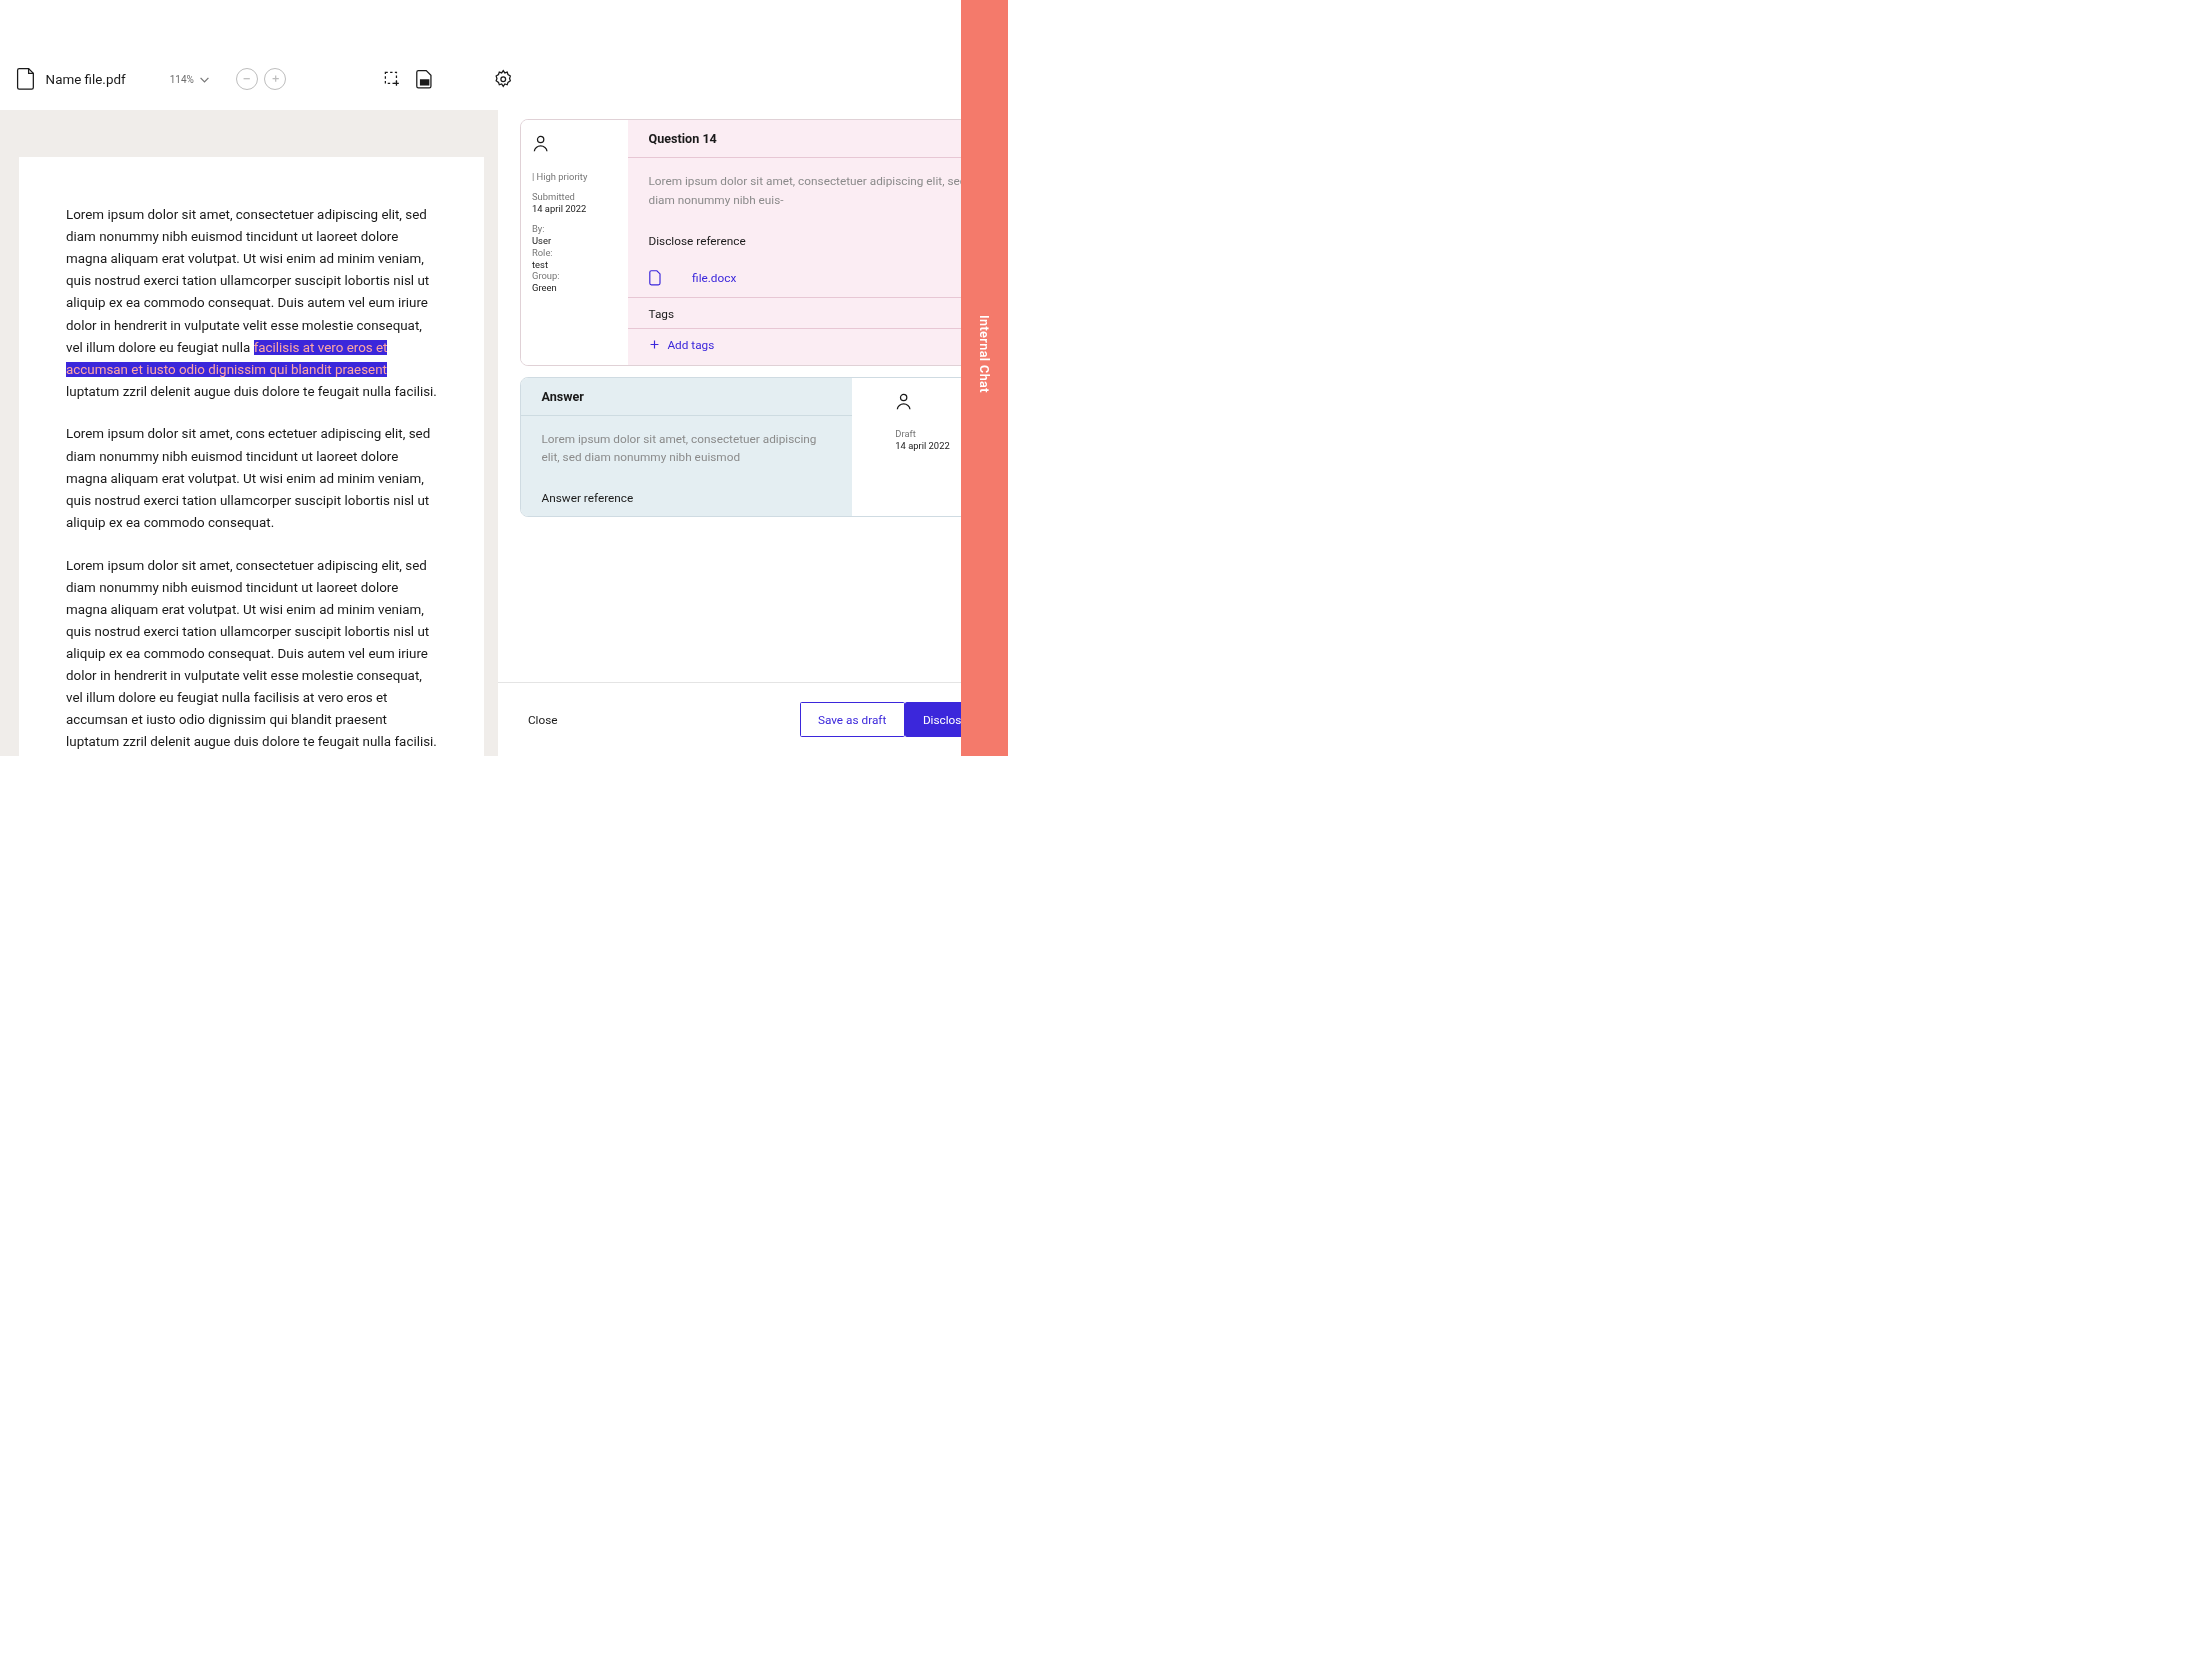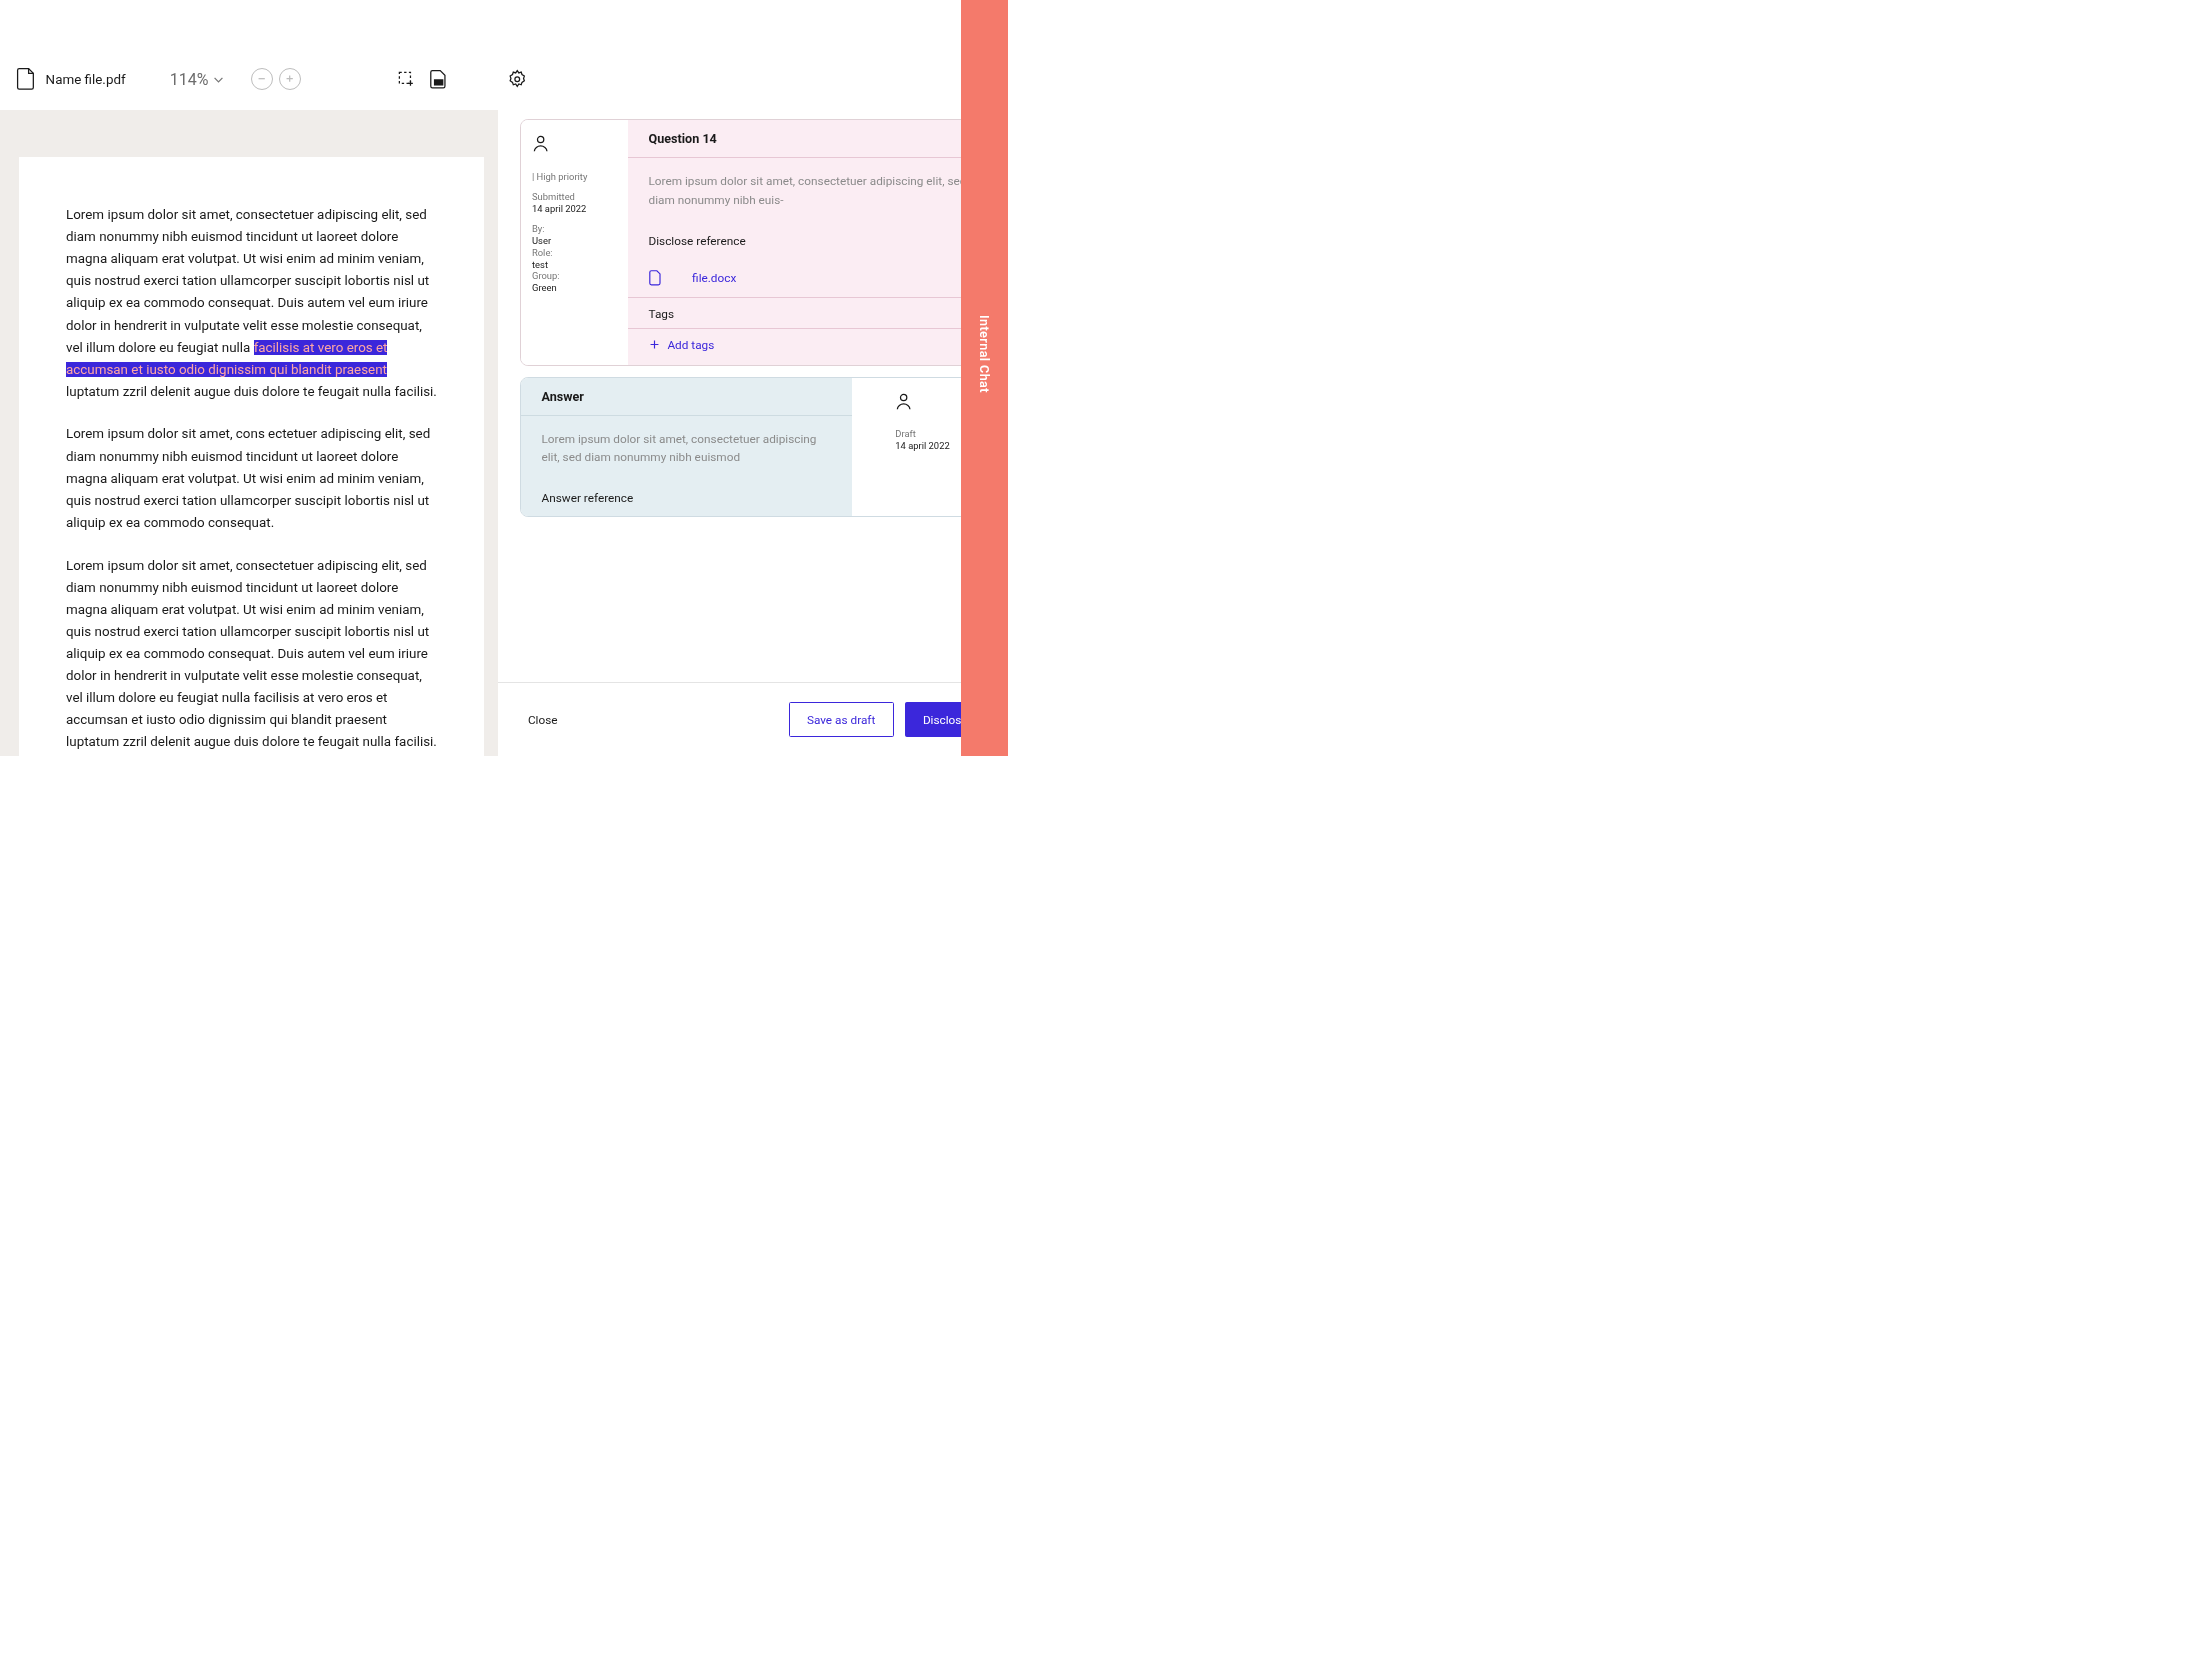--- a/index.html
+++ b/index.html
@@ -1,21 +1,21 @@
 <!DOCTYPE html>
 <html style="font-size:12.6px"><head>
 <meta charset="utf-8">
 <style>
   *{box-sizing:border-box;margin:0;padding:0;}
   body{font-family:-apple-system,BlinkMacSystemFont,"Segoe UI",Roboto,Helvetica,Arial,sans-serif;background:#fff;color:#1a1a1a;width:1008px;height:756px;overflow:hidden;position:relative;}
   
   .toolbar{height:110px;display:flex;align-items:center;padding:0 15.7px;gap:12.6px;margin-top:24px;}
   .file-badge{display:flex;align-items:center;gap:9.4px;}
   .file-name{font-size:13.4px;color:#1a1a1a;}
-  .zoom{display:flex;align-items:center;gap:4.7px;margin-left:31.5px;font-size:16px;color:#6d6d6d;}
+  .zoom{display:flex;align-items:center;gap:4.7px;margin-left:31.5px;font-size:10px;color:#6d6d6d;}
   .zoom-btn-group{display:flex;gap:6.3px;margin-left:14px;}
   .icon-circle{width:22px;height:22px;border:1.2px solid #bdbdbd;border-radius:50%;display:flex;align-items:center;justify-content:center;color:#bdbdbd;}
   .spacer{flex:0 0 71px;}
   .tool-icons{display:flex;gap:14px;align-items:center;}
   .tool-icons.right{margin-left:47px;}
   svg{display:block;}
   
   .main{position:absolute;top:110px;left:0;right:0;bottom:0;display:flex;}
   .doc-pane{width:498px;background:#f0edea;padding:0;overflow:hidden;}
   .doc-page{background:#fff;margin:47px 0 0 19px;width:465px;padding:47px 47px 47px 47px;height:calc(100% - 47px);overflow:hidden;font-size:13.4px;line-height:1.65;color:#1a1a1a;}
@@ -47,21 +47,21 @@
   .card.blue .card-body{background:#e4eef2;}
   .card.blue .card-mini{background:#fff;}
   
   .card.blue{flex-direction:row;}
   .card.blue .card-mini{width:107px;}
   .card.blue .card-body .head{border-bottom:0.8px solid #cddbe1;}
   .card.blue .add-action{border-top:0.8px solid #cddbe1;}
   
   .footer{border-top:0.8px solid #e4e4e4;padding:19px 22px;display:flex;align-items:center;justify-content:space-between;}
   .footer .close{font-size:11.8px;color:#1a1a1a;padding-left:7.9px;}
-  .footer .btns{display:flex;gap:11px;}
+  .footer .btns{display:flex;}
   .btn{font-size:11.8px;padding:9.4px 17.3px;border-radius:1.6px;cursor:pointer;}
   .btn.outline{border:1.2px solid #3b27db;color:#3b27db;background:#fff;}
   .btn.primary{background:#3b27db;color:#fff;border:1.2px solid #3b27db;}
   
   .chat-rail{width:47px;background:#f47a6b;position:absolute;top:0;right:0;bottom:0;display:flex;align-items:flex-start;justify-content:center;padding-top:315px;}
   .chat-rail .label{writing-mode:vertical-rl;color:#fff;font-size:12.6px;font-weight:600;letter-spacing:0.4px;}
   
   .stroke{stroke:#1a1a1a;stroke-width:1.6;fill:none;}
   .stroke-grey{stroke:#767676;stroke-width:1.6;fill:none;}
 </style>

